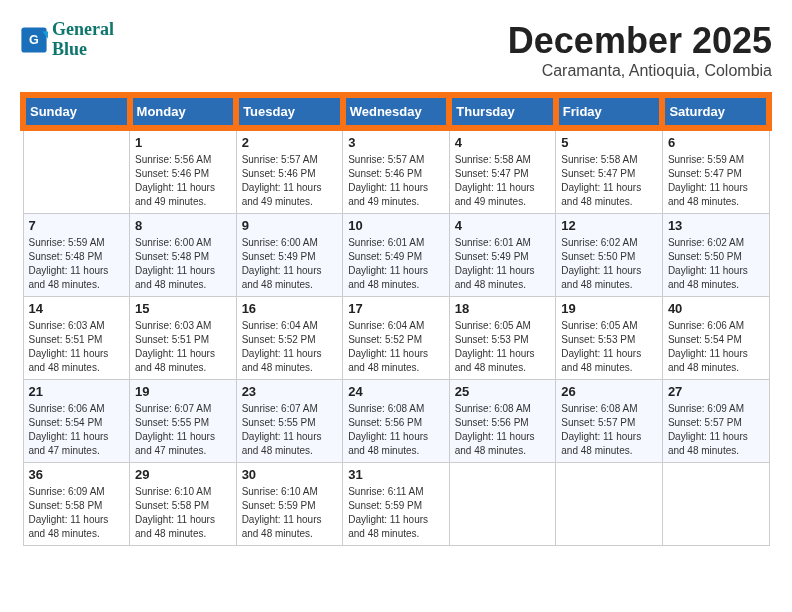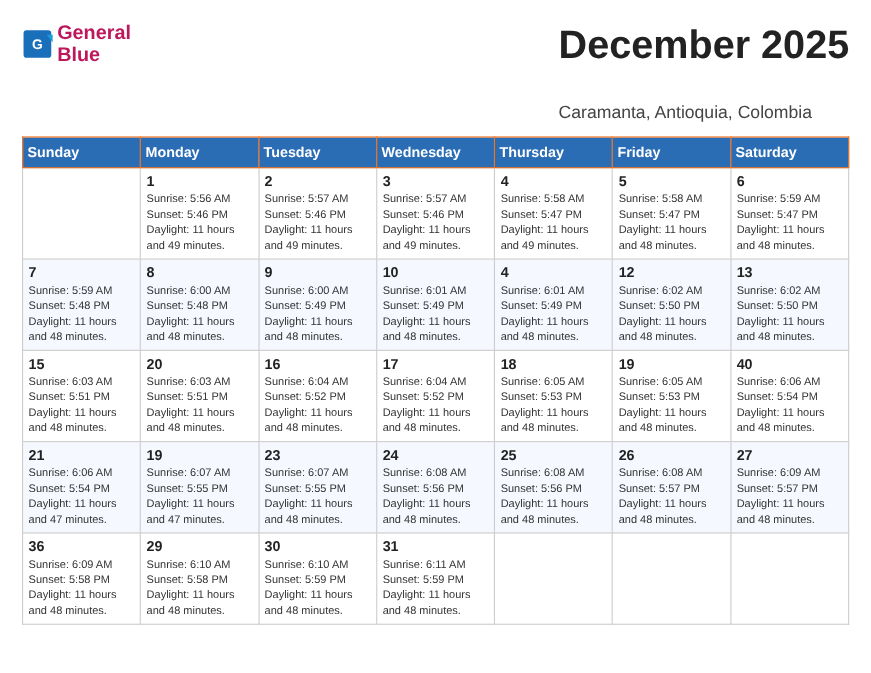--- a/index.html
+++ b/index.html
@@ -15,60 +15,60 @@
       align-items: center;
       margin-bottom: 5px;
     }
     .logo-text {
       font-size: 18px;
       font-weight: bold;
       color: #333;
       line-height: 1.1;
     }
     .logo-text span {
-      color: #be185d;
+      color: #0f766e;
+      font-family: Liberation Serif, serif;
     }
     .logo-icon {
       width: 28px;
       height: 28px;
       margin-right: 4px;
     }
     .title-section {
-      text-align: left;
+      text-align: right;
       margin-bottom: 6px;
     }
     .month-title {
       font-size: 36px;
       font-weight: bold;
       color: #222;
     }
     .location-title {
       font-size: 16px;
       color: #444;
-      margin-top: 32px;
     }
     .top-row {
       display: flex;
       justify-content: space-between;
       align-items: flex-start;
       margin-bottom: 6px;
     }
     table {
       width: 100%;
       border-collapse: collapse;
       font-size: 11px;
     }
     thead th {
       background-color: #2a6db5;
       color: #fff;
       padding: 6px 4px;
       text-align: left;
       font-size: 13px;
       font-weight: bold;
-      border: 1px solid #f97316;
+      border: 6px solid #f97316;
     }
     tbody td {
       border: 1px solid #ccc;
       vertical-align: top;
       padding: 4px 5px;
       height: 80px;
       width: calc(100% / 7);
     }
     .day-number {
       font-size: 13px;
@@ -178,25 +178,25 @@
           <span class="day-number">12</span>
           <div class="day-info">Sunrise: 6:02 AM<br>Sunset: 5:50 PM<br>Daylight: 11 hours<br>and 48 minutes.</div>
         </td>
         <td>
           <span class="day-number">13</span>
           <div class="day-info">Sunrise: 6:02 AM<br>Sunset: 5:50 PM<br>Daylight: 11 hours<br>and 48 minutes.</div>
         </td>
       </tr>
       <tr>
         <td>
+          <span class="day-number">14</span>
+          <div class="day-info">Sunrise: 6:03 AM<br>Sunset: 5:51 PM<br>Daylight: 11 hours<br>and 48 minutes.</div>
+        </td>
+        <td>
           <span class="day-number">15</span>
-          <div class="day-info">Sunrise: 6:03 AM<br>Sunset: 5:51 PM<br>Daylight: 11 hours<br>and 48 minutes.</div>
-        </td>
-        <td>
-          <span class="day-number">20</span>
           <div class="day-info">Sunrise: 6:03 AM<br>Sunset: 5:51 PM<br>Daylight: 11 hours<br>and 48 minutes.</div>
         </td>
         <td>
           <span class="day-number">16</span>
           <div class="day-info">Sunrise: 6:04 AM<br>Sunset: 5:52 PM<br>Daylight: 11 hours<br>and 48 minutes.</div>
         </td>
         <td>
           <span class="day-number">17</span>
           <div class="day-info">Sunrise: 6:04 AM<br>Sunset: 5:52 PM<br>Daylight: 11 hours<br>and 48 minutes.</div>
         </td>

